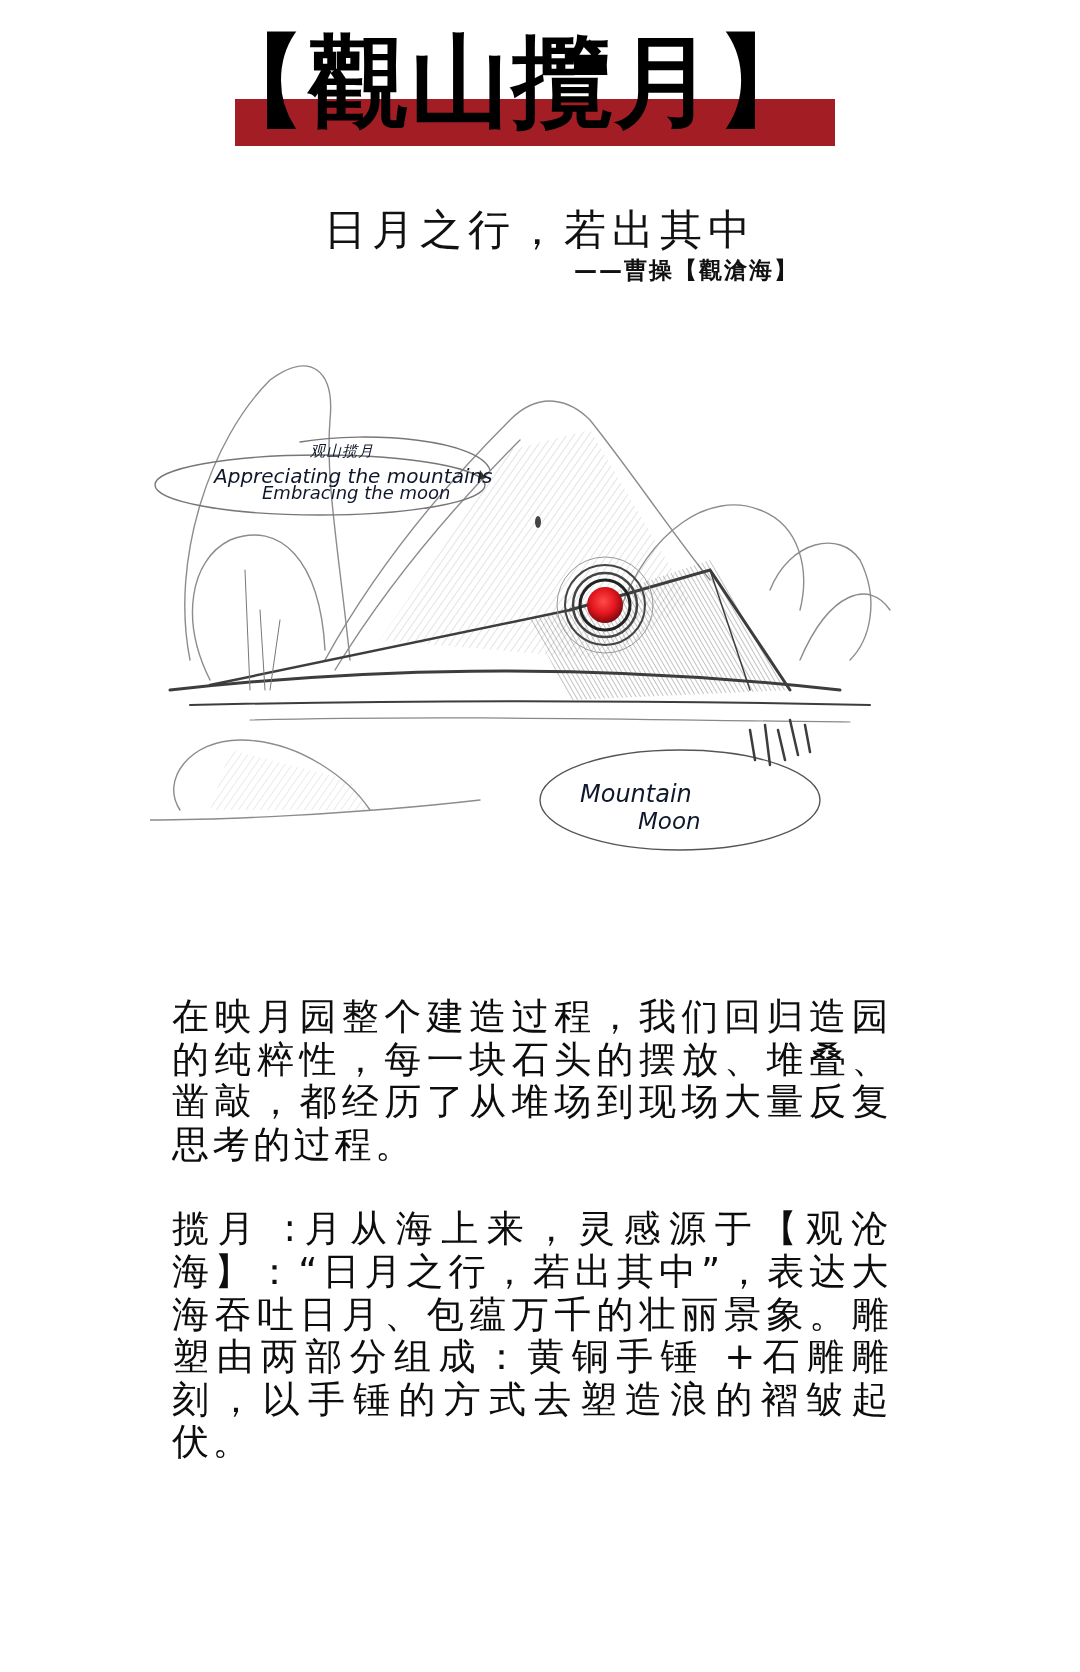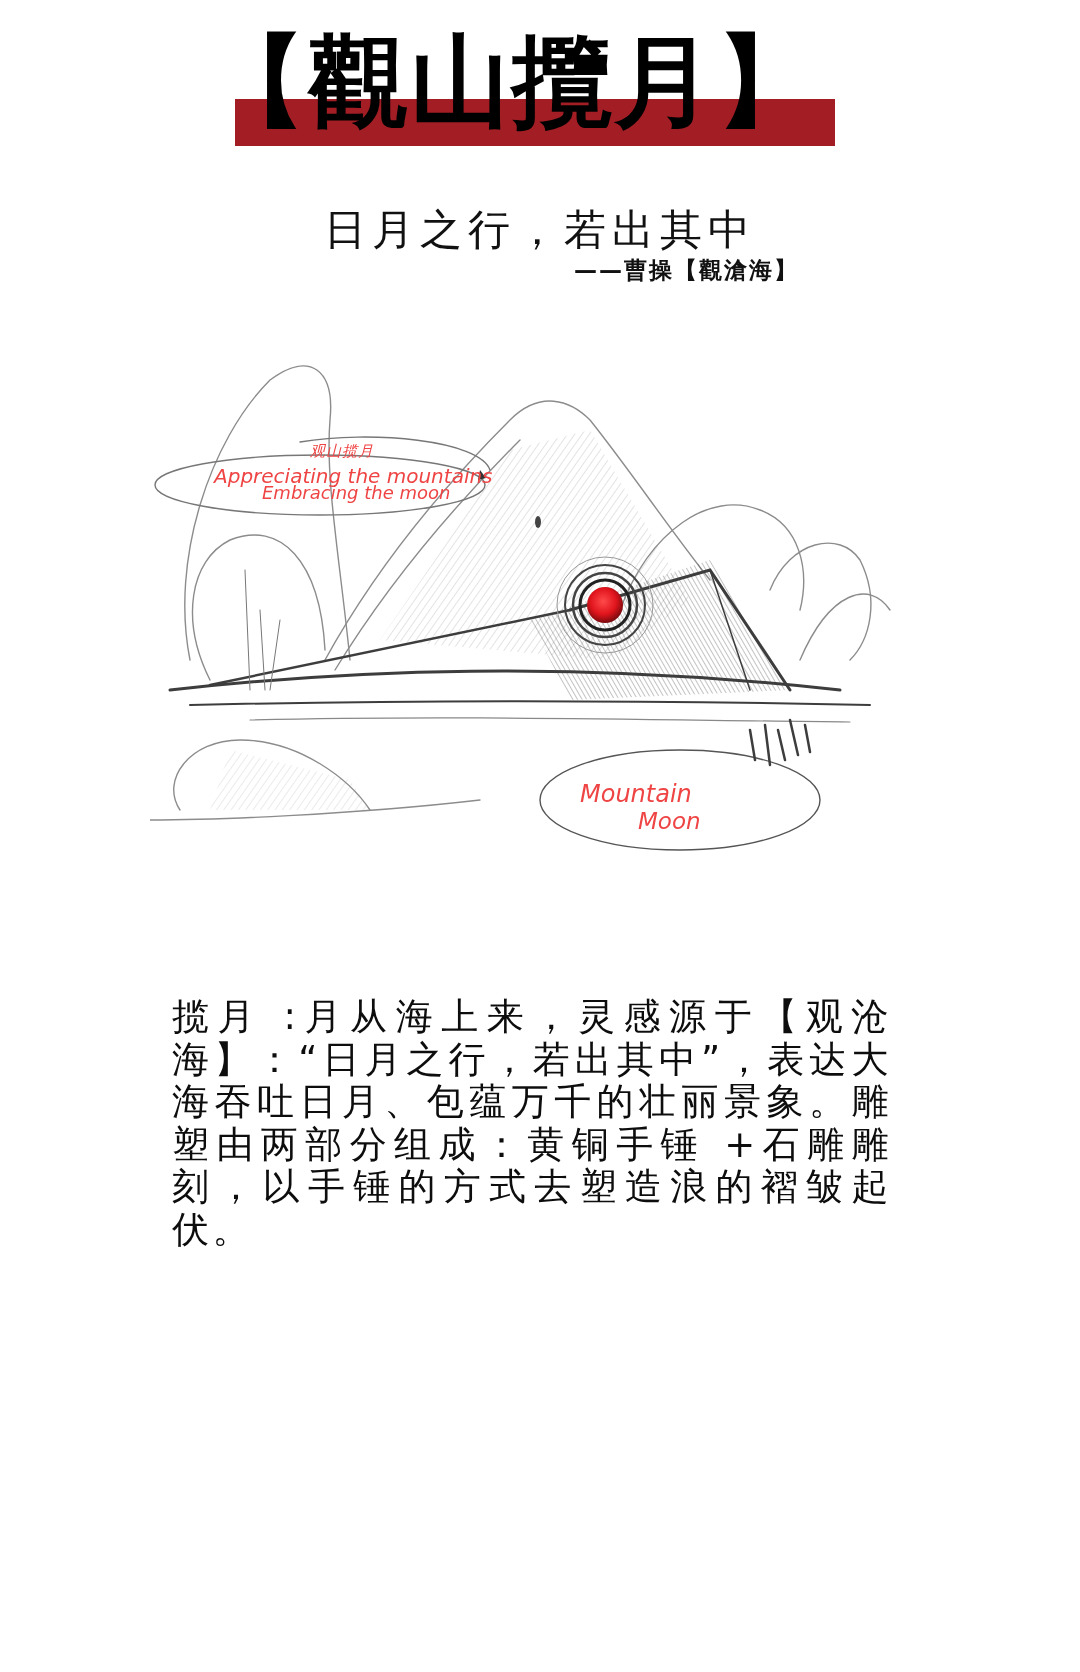--- a/index.html
+++ b/index.html
@@ -28,21 +28,21 @@
     .attribution {
       position: absolute; left: 574px; top: 259px;
       font-size: 23px; line-height: 22px; letter-spacing: 2px; color: #111; font-weight: bold;
     }
     
     .sketch {
       position: absolute; left: 150px; top: 360px; width: 780px; height: 540px;
     }
     .sketch svg { width: 100%; height: 100%; display: block; }
     .sketch-label {
-      position: absolute; font-family: "DejaVu Sans", sans-serif; color: #ef4444;
+      position: absolute; font-family: "DejaVu Sans", sans-serif; color: #0f172a;
       font-style: italic; white-space: nowrap;
     }
     
     .body-text {
       position: absolute; left: 172px; top: 996px; width: 720px;
       font-size: 37px; line-height: 42.6px; letter-spacing: 3.6px; color: #0d0d0d;
       text-align: justify;
     }
     .para { margin: 0 0 42px 0; }
   </style>
@@ -121,14 +121,15 @@
     <ellipse cx="388" cy="162" rx="3" ry="6" fill="#444"></ellipse>
   </svg>
   <div class="sketch-label" style="left:160px; top:82px; font-size:15px; letter-spacing:1px;">观山揽月</div>
   <div class="sketch-label" style="left:64px; top:104px; font-size:20px;">Appreciating the mountains</div>
   <div class="sketch-label" style="left:112px; top:122px; font-size:18px;">Embracing the moon</div>
   <div class="sketch-label" style="left:430px; top:420px; font-size:24px;">Mountain</div>
   <div class="sketch-label" style="left:488px; top:448px; font-size:23px;">Moon</div>
 </div>
 
 <div class="body-text">
+  <p class="para">在映月园整个建造过程，我们回归造园的纯粹性，每一块石头的摆放、堆叠、凿敲，都经历了从堆场到现场大量反复思考的过程。</p>
   <p class="para">揽月 :月从海上来，灵感源于【观沧海】：“日月之行，若出其中”，表达大海吞吐日月、包蕴万千的壮丽景象。雕塑由两部分组成：黄铜手锤 +石雕雕刻，以手锤的方式去塑造浪的褶皱起伏。</p>
 </div>
 
 </body></html>

